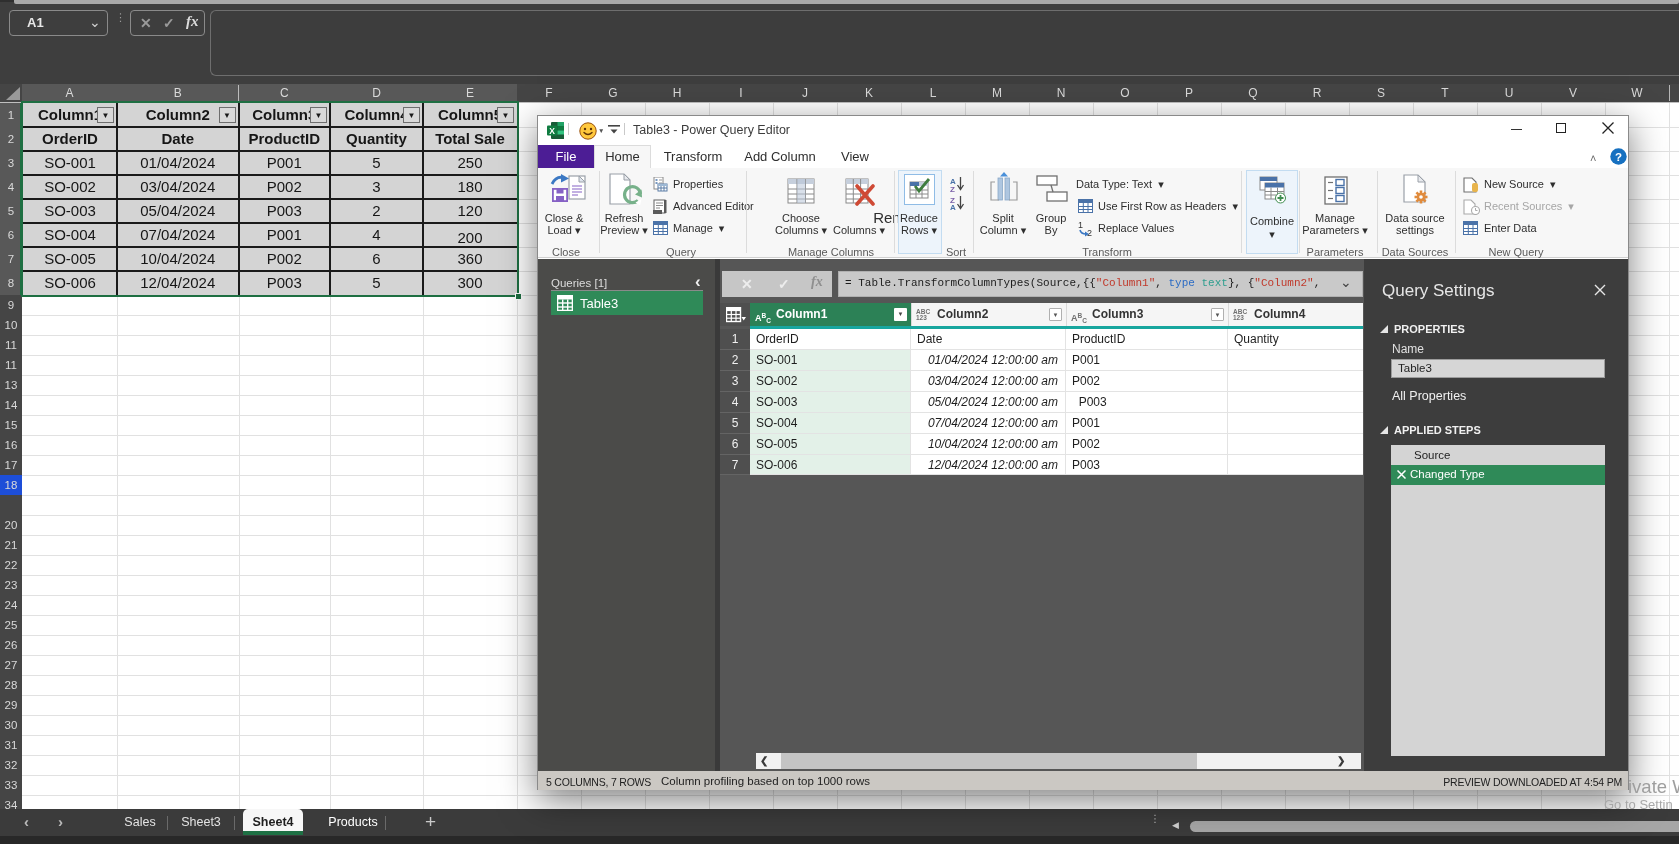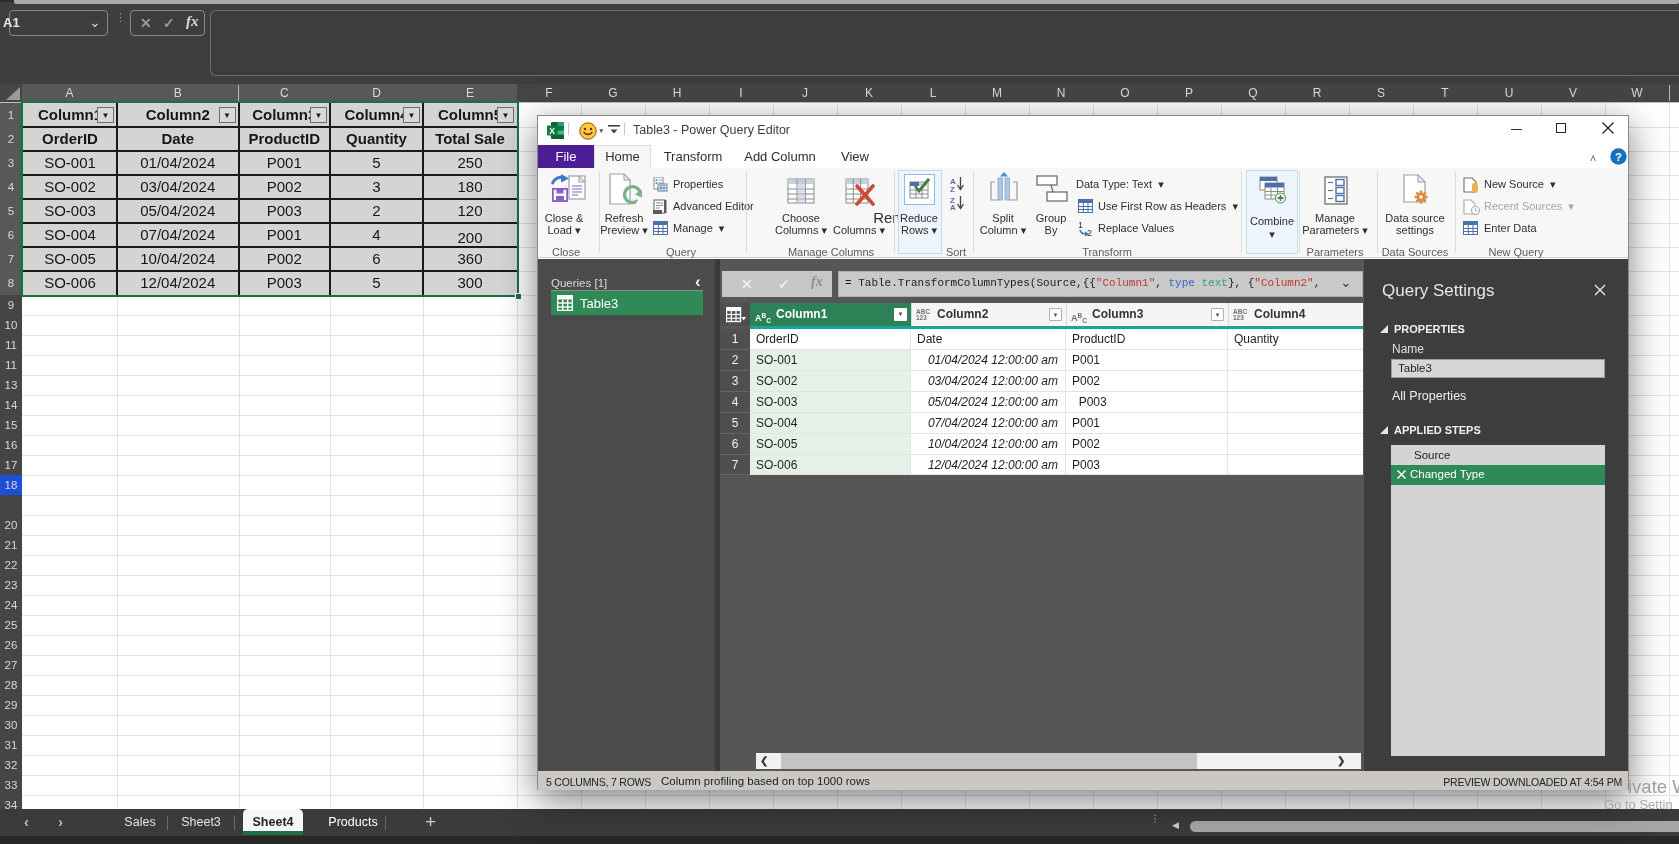--- a/index.html
+++ b/index.html
@@ -1,19 +1,19 @@
 <!DOCTYPE html>
 <html><head><meta charset="utf-8"><style>
 *{margin:0;padding:0;box-sizing:border-box;}
 body{width:1679px;height:844px;overflow:hidden;position:relative;font-family:"Liberation Sans",sans-serif;background:#3E3E3E;}
 </style></head><body>
 <div style="position:absolute;left:0;top:0;width:1679px;height:2px;background:#2f2f2f;"></div>
 <div style="position:absolute;left:14px;top:0;width:1665px;height:4px;background:#a9a9a9;border-radius:0 0 2px 2px;"></div>
 <div style="position:absolute;left:9px;top:10px;width:99px;height:26px;border:1px solid #8a8a8a;border-radius:4px;"></div>
-<div style="position:absolute;left:3px;top:15px;width:40px;height:16px;color:#e8e8e8;font-size:13px;font-weight:bold;">A1</div>
+<div style="position:absolute;left:27px;top:15px;width:40px;height:16px;color:#e8e8e8;font-size:13px;font-weight:bold;">A1</div>
 <div style="position:absolute;left:89px;top:14px;width:14px;height:14px;color:#cfcfcf;font-size:14px;">⌄</div>
 <div style="position:absolute;left:115px;top:15px;width:6px;height:18px;color:#9a9a9a;font-size:11px;line-height:5px;">⋮</div>
 <div style="position:absolute;left:130px;top:10px;width:75px;height:26px;border:1px solid #8a8a8a;border-radius:4px;"></div>
 <div style="position:absolute;left:140px;top:15px;width:14px;height:14px;color:#9a9a9a;font-size:14px;font-weight:bold;">✕</div>
 <div style="position:absolute;left:163px;top:15px;width:14px;height:14px;color:#9a9a9a;font-size:14px;font-weight:bold;">✓</div>
 <div style="position:absolute;left:186px;top:13px;width:16px;height:16px;color:#dcdcdc;font-size:15px;font-style:italic;font-family:Liberation Serif,serif;font-weight:bold;">fx</div>
 <div style="position:absolute;left:210px;top:10px;width:1469px;height:66px;border:1px solid #6e6e6e;border-radius:6px 0 0 6px;border-right:none;background:#3d3d3d;"></div>
 <div style="position:absolute;left:0;top:84px;width:1679px;height:19px;background:#454545;"></div>
 <div style="position:absolute;left:22px;top:84px;width:95px;height:18px;background:#585858;color:#d9d9d9;font-size:12px;text-align:center;line-height:19px;">A</div>
 <div style="position:absolute;left:116.5px;top:85px;width:1px;height:16px;background:#dedede;opacity:.75;"></div>

